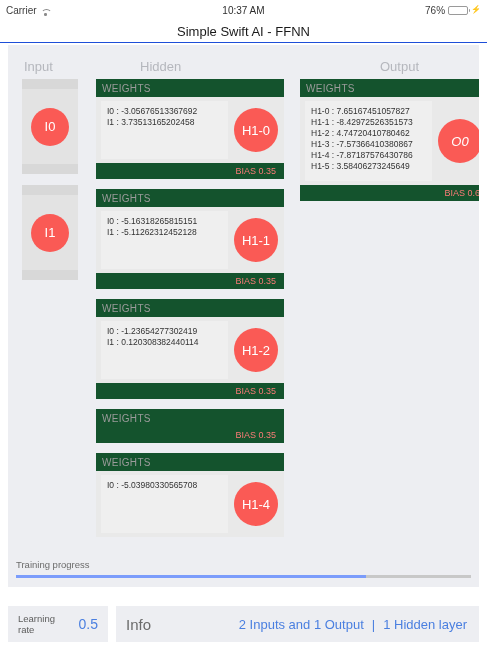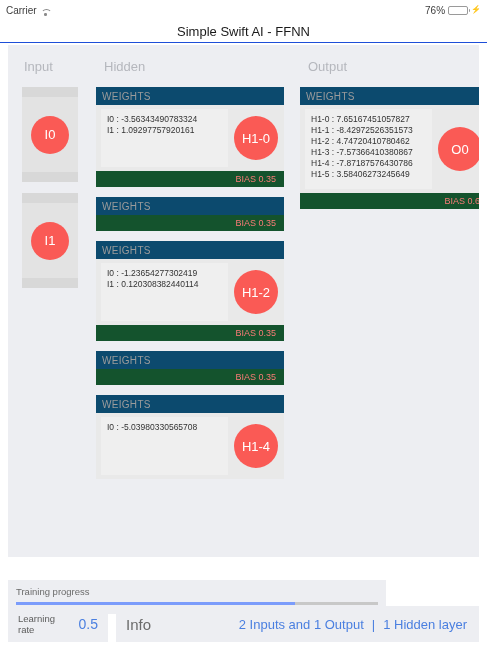--- a/index.html
+++ b/index.html
@@ -125,22 +125,23 @@
     width: 471px;
     height: 512px;
     background: #edeef2;
     box-sizing: border-box;
     overflow: hidden;
   }
 
   .column-headers {
     display: flex;
     padding: 14px 0 8px 0;
-    height: 42px;
-    box-sizing: border-box;
+    height: 34px;
+    box-sizing: border-box;
+    gap: 36px;
   }
   .col-head {
     font-size: 13px;
     color: #b5b7bd;
   }
   .col-head.input { margin-left: 16px; width: 72px; }
   .col-head.hidden { margin-left: 8px; width: 190px; }
   .col-head.output { margin-left: 14px; }
 
   .columns {
@@ -196,41 +197,42 @@
   }
   .node.hidden-node {
     width: 44px;
     height: 44px;
     font-size: 13px;
   }
   .node.output-node {
     width: 44px;
     height: 44px;
     font-size: 13px;
+    font-style: italic;
   }
 
   
   .col-hidden {
     margin-left: 14px;
     width: 188px;
     flex: 0 0 188px;
   }
   .col-output {
     margin-left: 16px;
     width: 188px;
     flex: 0 0 188px;
   }
 
   .weights-card {
     background: #e9e9e9;
     margin-bottom: 10px;
     position: relative;
   }
   .weights-header {
-    background: #0c4a6e;
+    background: #14532d;
     font-size: 10px;
     color: #9b9b9b;
     padding: 4px 6px 3px 6px;
     letter-spacing: 0.3px;
   }
   .weights-body {
     display: flex;
     align-items: flex-start;
     padding: 0;
     position: relative;
@@ -267,22 +269,22 @@
 
   
   .weights-card.output .weights-list {
     min-height: 80px;
   }
 
   
   .progress-bar-container {
     position: absolute;
     left: 8px;
-    top: 580px;
-    width: 378px;
+    top: 553px;
+    width: 471px;
     height: 34px;
     background: #edeef2;
     box-sizing: border-box;
     padding: 6px 8px 0 8px;
   }
   .progress-label {
     font-size: 9.5px;
     color: #6b6b6b;
     margin-bottom: 5px;
   }
@@ -351,20 +353,21 @@
   }
 </style>
 </head>
 <body>
 
 <div class="status-bar">
   <div class="status-left">
     <span>Carrier</span>
     <span class="wifi-icon"></span>
   </div>
+  <div class="status-center">10:37 AM</div>
   <div class="status-right">
     <span>76%</span>
     <span class="battery">
       <span class="battery-fill" id="battery-fill" style="width: 76%;"></span>
     </span>
     <span class="bolt">⚡</span>
   </div>
 </div>
 
 <div class="nav-bar">
@@ -388,31 +391,40 @@
         <div class="input-card">
           <div class="node input-node">I1</div>
         </div>
       </div>
 
     <div class="col-hidden" id="hidden-column">
         <div class="weights-card">
           <div class="weights-header">WEIGHTS</div>
           <div class="weights-body">
             <div class="weights-list">
-              <div class="weight-line">I0 : -3.56343490783324</div>
-              <div class="weight-line">I1 : 1.09297757920161</div>
+              <div class="weight-line">I0 : -3.05676513367692</div>
+              <div class="weight-line">I1 : 3.73513165202458</div>
             </div>
             <div class="node-holder">
               <div class="node hidden-node">H1-0</div>
             </div>
           </div>
           <div class="bias-row">BIAS 0.35</div>
         </div>
         <div class="weights-card">
           <div class="weights-header">WEIGHTS</div>
+          <div class="weights-body">
+            <div class="weights-list">
+              <div class="weight-line">I0 : -5.16318265815151</div>
+              <div class="weight-line">I1 : -5.11262312452128</div>
+            </div>
+            <div class="node-holder">
+              <div class="node hidden-node">H1-1</div>
+            </div>
+          </div>
           <div class="bias-row">BIAS 0.35</div>
         </div>
         <div class="weights-card">
           <div class="weights-header">WEIGHTS</div>
           <div class="weights-body">
             <div class="weights-list">
               <div class="weight-line">I0 : -1.23654277302419</div>
               <div class="weight-line">I1 : 0.120308382440114</div>
             </div>
             <div class="node-holder">

